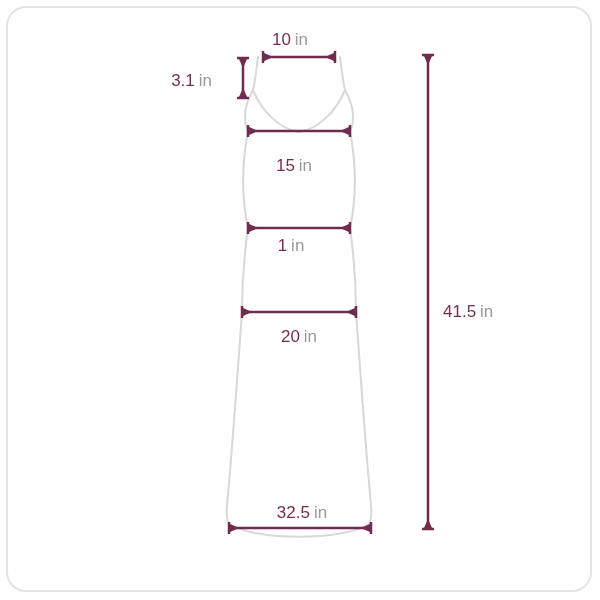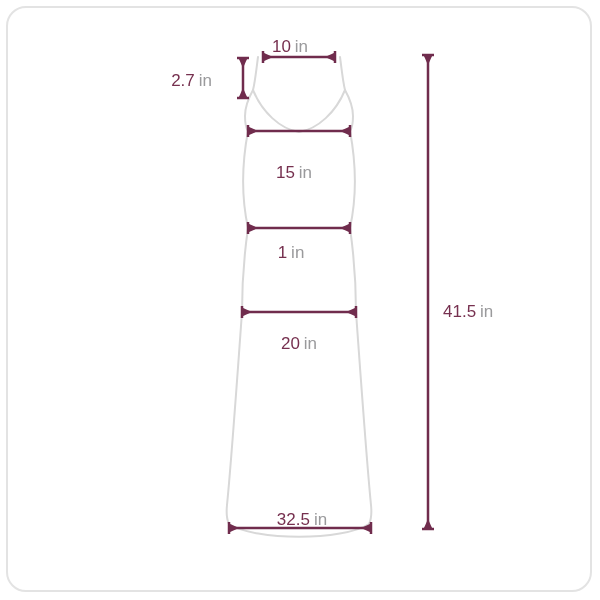--- a/index.html
+++ b/index.html
@@ -30,21 +30,21 @@
   .dim-stroke{stroke:var(--dimension);stroke-width:2.5;fill:none;}
   .dim-fill{fill:var(--dimension);stroke:none;}
   .dim-label{
     position:absolute;
     font-size:17px;line-height:19px;
     white-space:nowrap;
     user-select:none;
   }
   .dim-label .val{color:var(--value-text);}
   .dim-label .unit{color:var(--unit-text);margin-left:4px;}
-  .center{transform:translateX(-50%);margin-top:7px;}
+  .center{transform:translateX(-50%);}
   .right-align{transform:translateX(-100%);}
 </style>
 </head>
 <body>
 
 <div class="stage">
 
   <div class="card"></div>
 
   <svg class="diagram" width="600" height="600" viewBox="0 0 600 600">
@@ -124,21 +124,21 @@
       <polygon class="dim-fill" points="423.5,55 432.5,55 428,65"></polygon>
       <polygon class="dim-fill" points="423.5,529 432.5,529 428,519"></polygon>
     </g>
   </svg>
 
   <div class="dim-label center" style="left:290px;top:30px;">
     <span class="val">10</span><span class="unit">in</span>
   </div>
 
   <div class="dim-label right-align" style="left:212px;top:71px;">
-    <span class="val">2.7</span><span class="unit">in</span>
+    <span class="val">3.1</span><span class="unit">in</span>
   </div>
 
   <div class="dim-label center" style="left:294px;top:156px;">
     <span class="val">15</span><span class="unit">in</span>
   </div>
 
   <div class="dim-label center" style="left:291px;top:236px;">
     <span class="val">1</span><span class="unit">in</span>
   </div>
 

